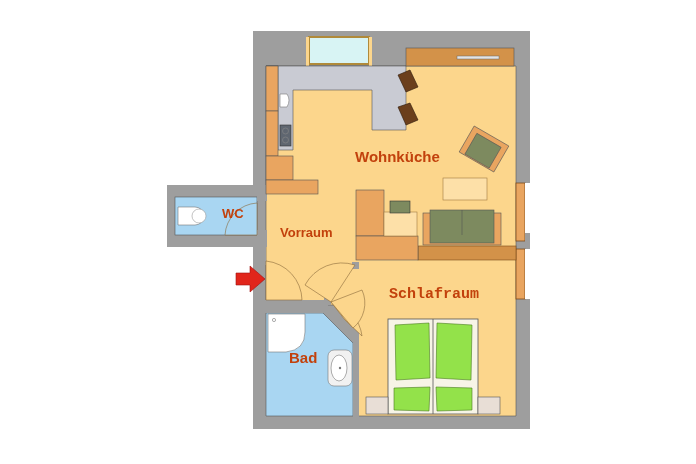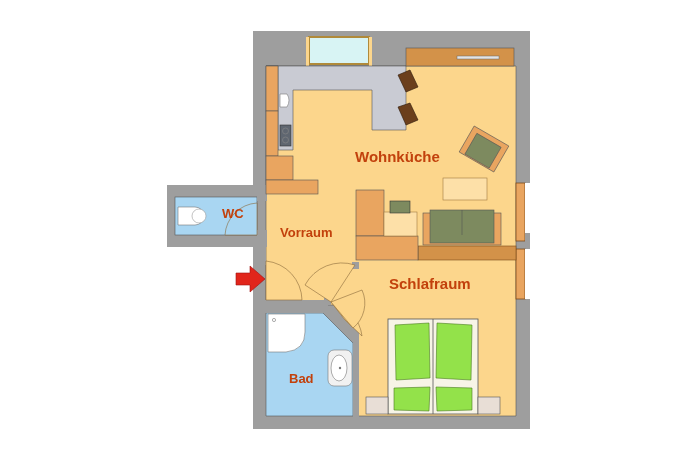--- a/index.html
+++ b/index.html
@@ -135,14 +135,14 @@
   </g>
 
   <g>
     <path d="M236 273 L250 273 L250 266 L265 279 L250 292 L250 285 L236 285 Z" fill="#e1251b" stroke="#a01010" stroke-width="0.6"></path>
   </g>
 </svg>
 
 <div class="label" style="left:355px; top:148px; font-size:15px;">Wohnküche</div>
 <div class="label" style="left:222px; top:206px; font-size:13px;">WC</div>
 <div class="label" style="left:280px; top:225px; font-size:13px;">Vorraum</div>
-<div class="label" style="left:389px; top:275px; font-size:15px;">Schlafraum</div>
-<div class="label" style="left:289px; top:371px; font-size:13px;">Bad</div>
+<div class="label" style="left:389px; top:286px; font-size:15px;font-family:Liberation Mono, monospace;">Schlafraum</div>
+<div class="label" style="left:289px; top:349px; font-size:15px;">Bad</div>
 
 </body></html>

